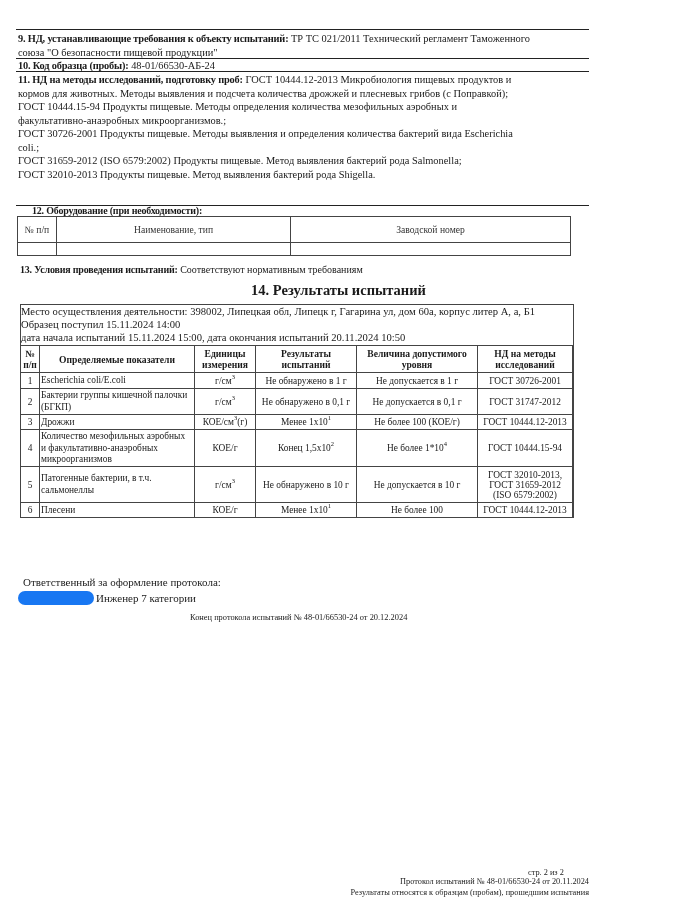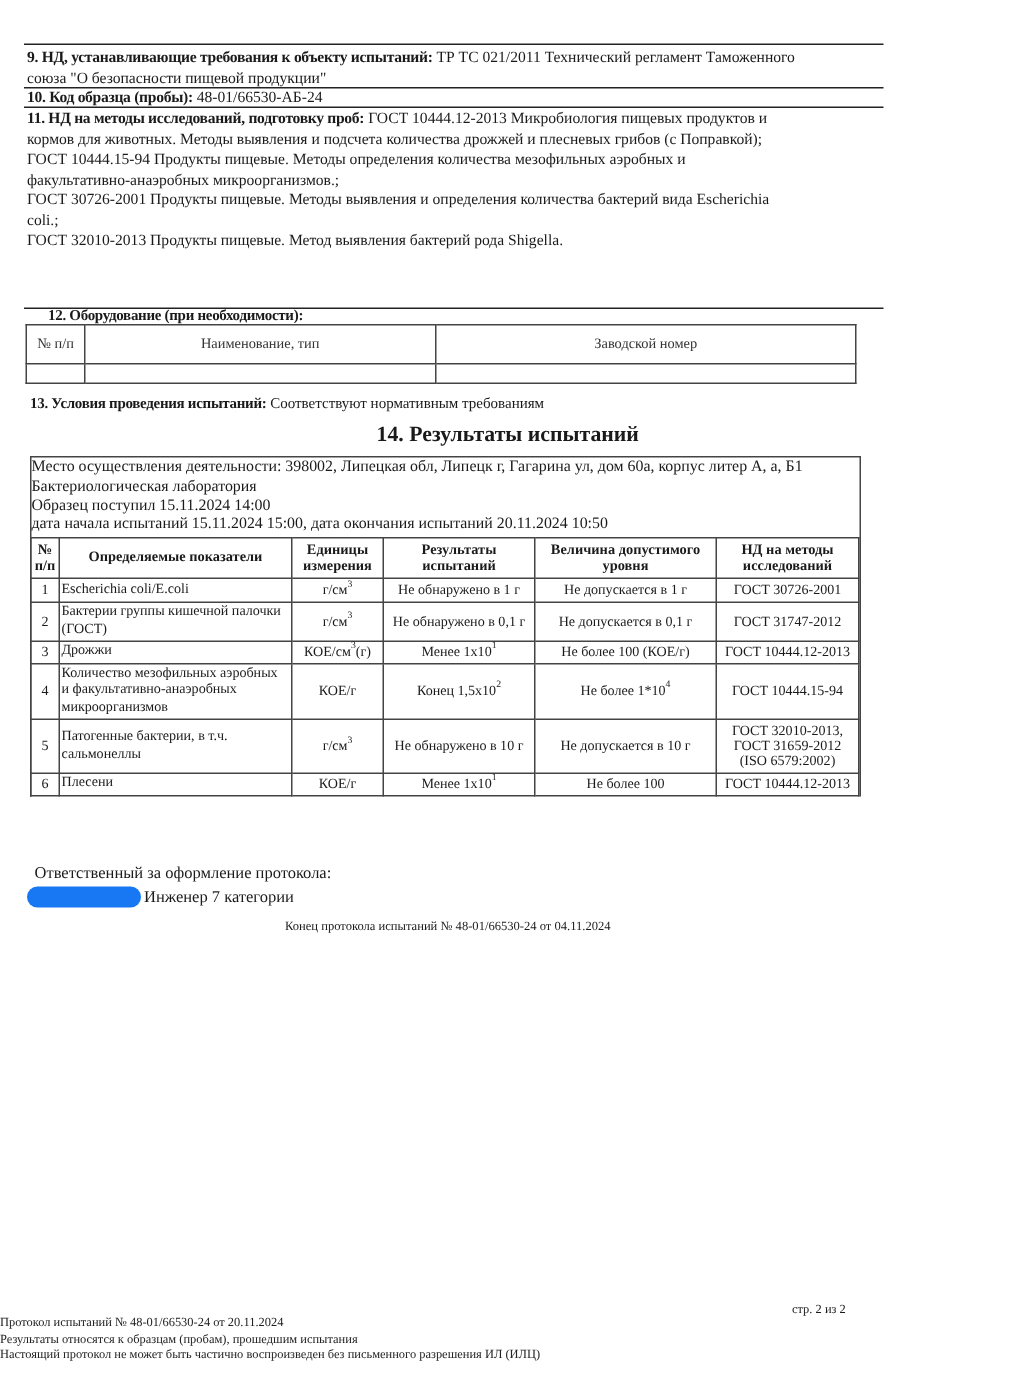--- a/index.html
+++ b/index.html
@@ -40,21 +40,21 @@
   #results sup { font-size: 6.5px; vertical-align: 5px; line-height: 0; }
   .r1 td { height: 15px; } .r2 td { height: 25px; } .r3 td { height: 14px; }
   .r4 td { height: 36px; } .r5 td { height: 35px; } .r6 td { height: 14px; }
 
   #resp1 { left: 23px; top: 576px; font-size: 11px; }
   #resp2 { left: 18px; top: 591px; font-size: 11px; display: flex; align-items: center; }
   .redact { width: 76px; height: 14px; background: #1877f2; border-radius: 7px; margin-right: 2px; }
   #endline { left: 190px; top: 613px; font-size: 8.4px; }
 
   #pageno { left: 528px; top: 868px; font-size: 8.3px; }
-  #foot { left: 0; width: 589px; top: 877px; text-align: left; font-size: 8.3px; line-height: 10.6px; color: #222; }
+  #foot { left: 0; width: 589px; top: 877px; text-align: right; font-size: 8.3px; line-height: 10.6px; color: #222; }
 </style>
 </head>
 <body>
 
 <div class="hr" style="left:16px; top:29px; width:573px;"></div>
 
 <div id="s9" class="abs">
   <div class="line"><b class="cond">9. НД, устанавливающие требования к объекту испытаний:</b><span> ТР ТС 021/2011 Технический регламент Таможенного</span></div>
   <div class="line">союза "О безопасности пищевой продукции"</div>
 </div>
@@ -65,20 +65,21 @@
 </div>
 <div class="hr" style="left:16px; top:71px; width:573px;"></div>
 
 <div id="s11" class="abs">
   <div class="line"><b class="cond">11. НД на методы исследований, подготовку проб:</b><span> ГОСТ 10444.12-2013 Микробиология пищевых продуктов и</span></div>
   <div class="line">кормов для животных. Методы выявления и подсчета количества дрожжей и плесневых грибов (с Поправкой);</div>
   <div class="line">ГОСТ 10444.15-94 Продукты пищевые. Методы определения количества мезофильных аэробных и</div>
   <div class="line">факультативно-анаэробных микроорганизмов.;</div>
   <div class="line">ГОСТ 30726-2001 Продукты пищевые. Методы выявления и определения количества бактерий вида Escherichia</div>
   <div class="line">coli.;</div>
+  <div class="line">ГОСТ 31659-2012 (ISO 6579:2002) Продукты пищевые. Метод выявления бактерий рода Salmonella;</div>
   <div class="line">ГОСТ 32010-2013 Продукты пищевые. Метод выявления бактерий рода Shigella.</div>
 </div>
 <div class="hr" style="left:16px; top:205px; width:573px;"></div>
 
 <div id="s12t" class="abs b cond">12. Оборудование (при необходимости):</div>
 <table id="equip">
   <tbody>
       <tr class="h">
     <td style="width:38px;">№ п/п</td>
     <td style="width:233px;">Наименование, тип</td>
@@ -94,21 +95,20 @@
 
 <div id="s13" class="abs">
   <b class="cond">13. Условия проведения испытаний:</b><span> Соответствуют нормативным требованиям</span>
 </div>
 
 <div id="s14" class="abs">14. Результаты испытаний</div>
 
 <div id="resbox">
   <div class="hdr">
     <div>Место осуществления деятельности: 398002, Липецкая обл, Липецк г, Гагарина ул, дом 60а, корпус литер А, а, Б1</div>
-    <div>Бактериологическая лаборатория</div>
     <div>Образец поступил 15.11.2024 14:00</div>
     <div>дата начала испытаний 15.11.2024 15:00, дата окончания испытаний 20.11.2024 10:50</div>
   </div>
   <table id="results">
     <tbody>
         <tr>
       <th style="width:14px;">№ п/п</th>
       <th style="width:150px;">Определяемые показатели</th>
       <th style="width:56px;">Единицы измерения</th>
       <th style="width:96px;">Результаты испытаний</th>
@@ -120,21 +120,21 @@
         <tr class="r1">
           <td><span>1</span></td>
           <td class="name"><span>Escherichia coli/E.coli</span></td>
           <td><span>г/см</span><sup>3</sup></td>
           <td><span>Не обнаружено в 1 г</span></td>
           <td><span>Не допускается в 1 г</span></td>
           <td><span>ГОСТ 30726-2001</span></td>
         </tr>
         <tr class="r2">
           <td><span>2</span></td>
-          <td class="name"><span>Бактерии группы кишечной палочки (ГОСТ)</span></td>
+          <td class="name"><span>Бактерии группы кишечной палочки (БГКП)</span></td>
           <td><span>г/см</span><sup>3</sup></td>
           <td><span>Не обнаружено в 0,1 г</span></td>
           <td><span>Не допускается в 0,1 г</span></td>
           <td><span>ГОСТ 31747-2012</span></td>
         </tr>
         <tr class="r3">
           <td><span>3</span></td>
           <td class="name"><span>Дрожжи</span></td>
           <td><span>КОЕ/см</span><sup>3</sup><span>(г)</span></td>
           <td><span>Менее 1x10</span><sup>1</sup></td>
@@ -167,20 +167,19 @@
         </tr>
       </tbody>
   </table>
 </div>
 
 <div id="resp1" class="abs">Ответственный за оформление протокола:</div>
 <div id="resp2" class="abs">
   <span class="redact"></span>
   <span>Инженер 7 категории</span>
 </div>
-<div id="endline" class="abs">Конец протокола испытаний № 48-01/66530-24 от 04.11.2024</div>
+<div id="endline" class="abs">Конец протокола испытаний № 48-01/66530-24 от 20.12.2024</div>
 
 <div id="pageno" class="abs">стр. 2 из 2</div>
 <div id="foot" class="abs">
   <div>Протокол испытаний № 48-01/66530-24 от 20.11.2024</div>
   <div>Результаты относятся к образцам (пробам), прошедшим испытания</div>
-  <div>Настоящий протокол не может быть частично воспроизведен без письменного разрешения ИЛ (ИЛЦ)</div>
 </div>
 
 </body></html>

